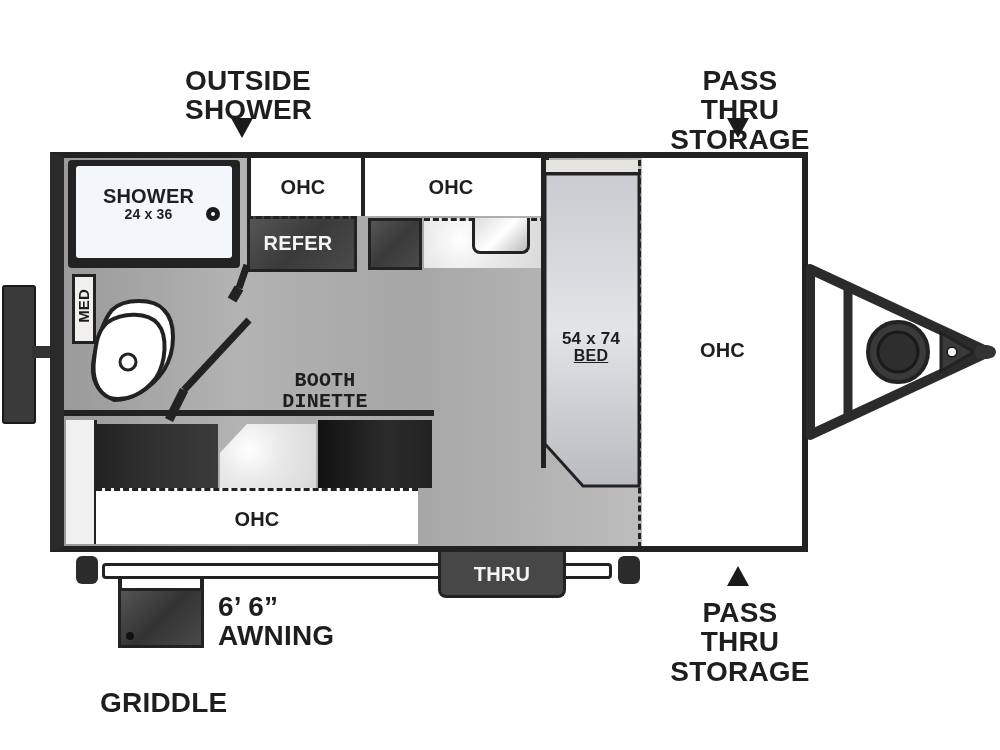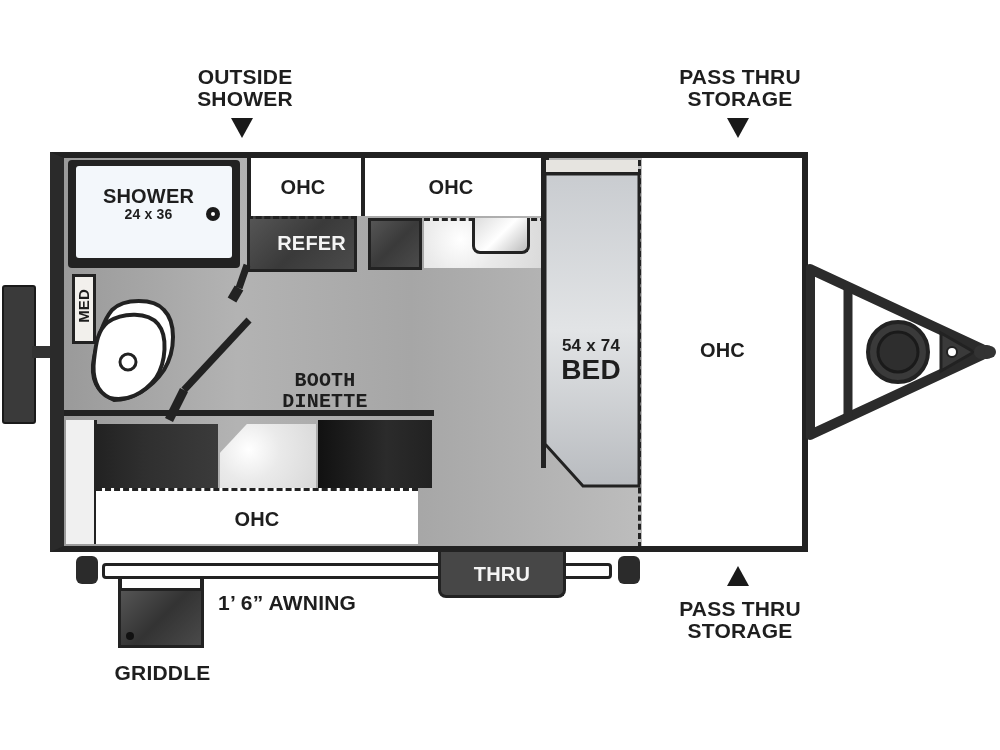--- a/index.html
+++ b/index.html
@@ -1,19 +1,19 @@
 <!DOCTYPE html>
 <html><head>
 <meta charset="utf-8">
 <style>
   html,body{margin:0;padding:0;}
   body{width:1000px;height:750px;background:#fff;position:relative;overflow:hidden;font-family:"Liberation Sans","DejaVu Sans",sans-serif;}
   .abs{position:absolute;}
   .lbl{position:absolute;font-weight:bold;color:#1e1e1e;text-align:center;line-height:1.05;letter-spacing:0.2px;}
-  .ext{font-size:21px;}
+  .ext{font-size:28px;}
   .room{font-size:20px;}
   .white-txt{color:#f4f4f4;}
   .floor{background:linear-gradient(90deg,#9a9a9a 0%,#b3b3b3 30%,#a6a6a6 60%,#bdbdbd 100%);}
   .marble{background:radial-gradient(circle at 30% 40%,#fff 0%,#eaeaea 40%,#d8d8d8 100%);}
   .darkgrad{background:linear-gradient(135deg,#555 0%,#3a3a3a 50%,#4b4b4b 100%);}
   .whitebox{background:#fff;}
   .tri-down{width:0;height:0;border-left:11px solid transparent;border-right:11px solid transparent;border-top:20px solid #1a1a1a;}
   .tri-up{width:0;height:0;border-left:11px solid transparent;border-right:11px solid transparent;border-bottom:20px solid #1a1a1a;}
 </style>
 </head>
@@ -51,21 +51,21 @@
   <div style="font-size:14px;">24 x 36</div>
 </div>
 <div class="abs" style="left:206px;top:207px;width:14px;height:14px;border-radius:50%;background:#1a1a1a;">
     <div style="position:absolute;left:5px;top:5px;width:4px;height:4px;border-radius:50%;background:#fff;"></div>
   </div>
 
 <div class="abs whitebox" style="left:247px;top:158px;width:110px;height:58px;border-right:4px solid #222;border-left:4px solid #222;"></div>
 <div class="lbl room" style="left:251px;top:177px;width:104px;">OHC</div>
 
 <div class="abs darkgrad" style="left:247px;top:216px;width:110px;height:56px;border:3px solid #222;border-top:3px dashed #222;box-sizing:border-box;"></div>
-<div class="lbl room white-txt" style="left:250px;top:233px;width:96px;text-align:right;">REFER</div>
+<div class="lbl room white-txt" style="left:250px;top:233px;width:96px;">REFER</div>
 
 <div class="abs whitebox" style="left:361px;top:158px;width:180px;height:58px;border-right:4px solid #222;border-left:4px solid #222;"></div>
 <div class="lbl room" style="left:365px;top:177px;width:172px;">OHC</div>
 
 <div class="abs darkgrad" style="left:368px;top:218px;width:54px;height:52px;border:3px solid #222;box-sizing:border-box;"></div>
 <div class="abs marble" style="left:424px;top:218px;width:122px;height:50px;border-bottom-right-radius:5px;border-top:3px dashed #222;box-sizing:border-box;"></div>
 <div class="abs" style="left:472px;top:218px;width:58px;height:36px;border:3px solid #222;border-top:none;border-radius:0 0 8px 8px;background:linear-gradient(135deg,#ddd,#fff 50%,#bbb);box-sizing:border-box;"></div>
 
 <div class="abs" style="left:541px;top:158px;width:5px;height:310px;background:#222;"></div>
 <div class="abs" style="left:546px;top:160px;width:92px;height:12px;background:#e6e4e0;border-bottom:4px solid #222;"></div>
@@ -77,23 +77,23 @@
         <stop offset="1" stop-color="#b8bbbf"></stop>
       </linearGradient>
     </defs>
   <polygon points="2,0 96,0 96,186 2,186" fill="url(#bedg)"></polygon>
   <polygon points="2,186 96,186 96,186 96,186" fill="#bbb"></polygon>
   <polygon points="2,0 96,0 96,186 96,186 2,186" fill="url(#bedg)"></polygon>
 </svg>
 <svg class="abs" style="left:543px;top:174px;" width="98" height="320">
   <polygon points="2,0 96,0 96,312 40,312 2,270" fill="url(#bedg)" stroke="#222" stroke-width="3"></polygon>
 </svg>
-<div class="lbl room" style="left:548px;top:337px;width:86px;">
+<div class="lbl room" style="left:548px;top:330px;width:86px;">
   <div style="font-size:17px;">54 x 74</div>
-  <div style="font-size:28px;">BED</div>
+  <div style="font-size:16px;text-decoration:underline;">BED</div>
 </div>
 
 <div class="abs" style="left:638px;top:160px;width:0;height:388px;border-left:3px dashed #222;"></div>
 
 <div class="lbl room" style="left:680px;top:340px;width:85px;">OHC</div>
 
 <div class="abs" style="left:72px;top:274px;width:24px;height:70px;background:#f2f0ec;border:3px solid #222;box-sizing:border-box;"></div>
 <div class="lbl" style="left:58px;top:298px;width:52px;font-size:15px;transform:rotate(-90deg);">MED</div>
 
 <svg class="abs" style="left:64px;top:260px;" width="200" height="170">
@@ -136,14 +136,14 @@
 <div class="abs" style="left:102px;top:563px;width:510px;height:16px;background:#fff;border:3px solid #222;border-radius:4px;box-sizing:border-box;"></div>
 <div class="abs" style="left:76px;top:556px;width:22px;height:28px;background:#2b2b2b;border-radius:6px;"></div>
 <div class="abs" style="left:618px;top:556px;width:22px;height:28px;background:#2b2b2b;border-radius:6px;"></div>
 
 <div class="abs" style="left:438px;top:552px;width:128px;height:46px;background:#474747;border:3px solid #222;border-top:none;border-radius:0 0 8px 8px;box-sizing:border-box;"></div>
 <div class="lbl room white-txt" style="left:438px;top:564px;width:128px;">THRU</div>
 
 <div class="abs" style="left:118px;top:578px;width:86px;height:10px;border-left:4px solid #222;border-right:4px solid #222;box-sizing:border-box;"></div>
 <div class="abs" style="left:118px;top:588px;width:86px;height:60px;background:linear-gradient(135deg,#555 0%,#333 50%,#4a4a4a 100%);border:3px solid #222;box-sizing:border-box;"></div>
 <div class="abs" style="left:126px;top:632px;width:8px;height:8px;border-radius:50%;background:#111;"></div>
-<div class="lbl ext" style="left:218px;top:592px;width:160px;text-align:left;">1’ 6” AWNING</div>
-<div class="lbl ext" style="left:100px;top:662px;width:125px;">GRIDDLE</div>
+<div class="lbl ext" style="left:218px;top:592px;width:160px;text-align:left;">6’ 6” AWNING</div>
+<div class="lbl ext" style="left:100px;top:688px;width:125px;">GRIDDLE</div>
 
 </body></html>

